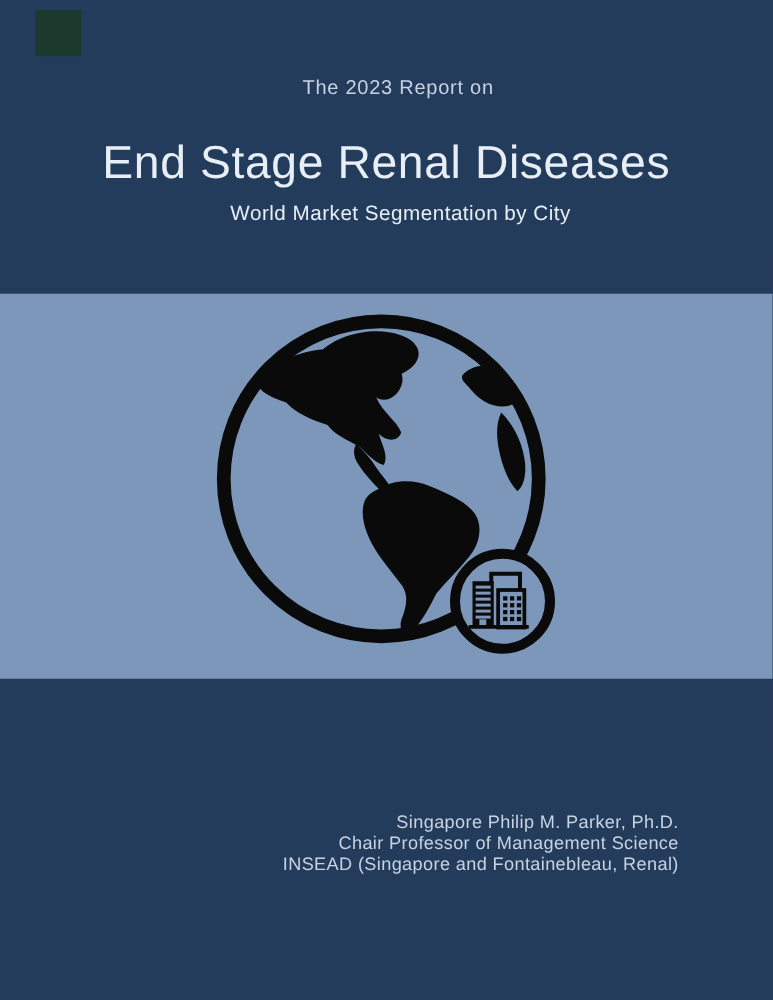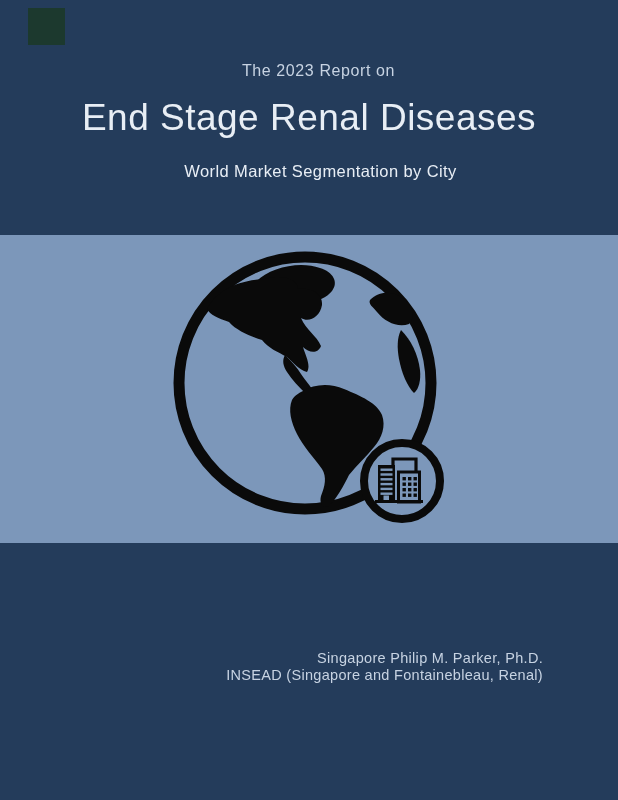--- a/index.html
+++ b/index.html
@@ -23,21 +23,21 @@
     text-align: center;
     font-size: 16px;
     font-weight: 300;
     letter-spacing: 0.6px;
     color: var(--text-soft, #C7D3E2);
     margin-left: 19px;
   }
   .main-title {
     position: absolute;
     left: 0; right: 0; top: 93px;
-    margin: 4px;
+    margin: 16px;
     text-align: center;
     font-size: 37px;
     font-weight: 300;
     letter-spacing: 0.5px;
     color: var(--text-bright, #E8EEF5);
   }
   .subtitle {
     position: absolute;
     left: 0; right: 0; top: 162px;
     text-align: center;
@@ -130,14 +130,15 @@
 
           <rect class="ink" x="205" y="252" width="48" height="3"></rect>
         </g>
       </g>
     </g>
   </svg>
 </div>
 
 <div class="author-block">
   <div>Singapore Philip M. Parker, Ph.D.</div>
+  <div>Chair Professor of Management Science</div>
   <div>INSEAD (Singapore and Fontainebleau, Renal)</div>
 </div>
 
 </body></html>

